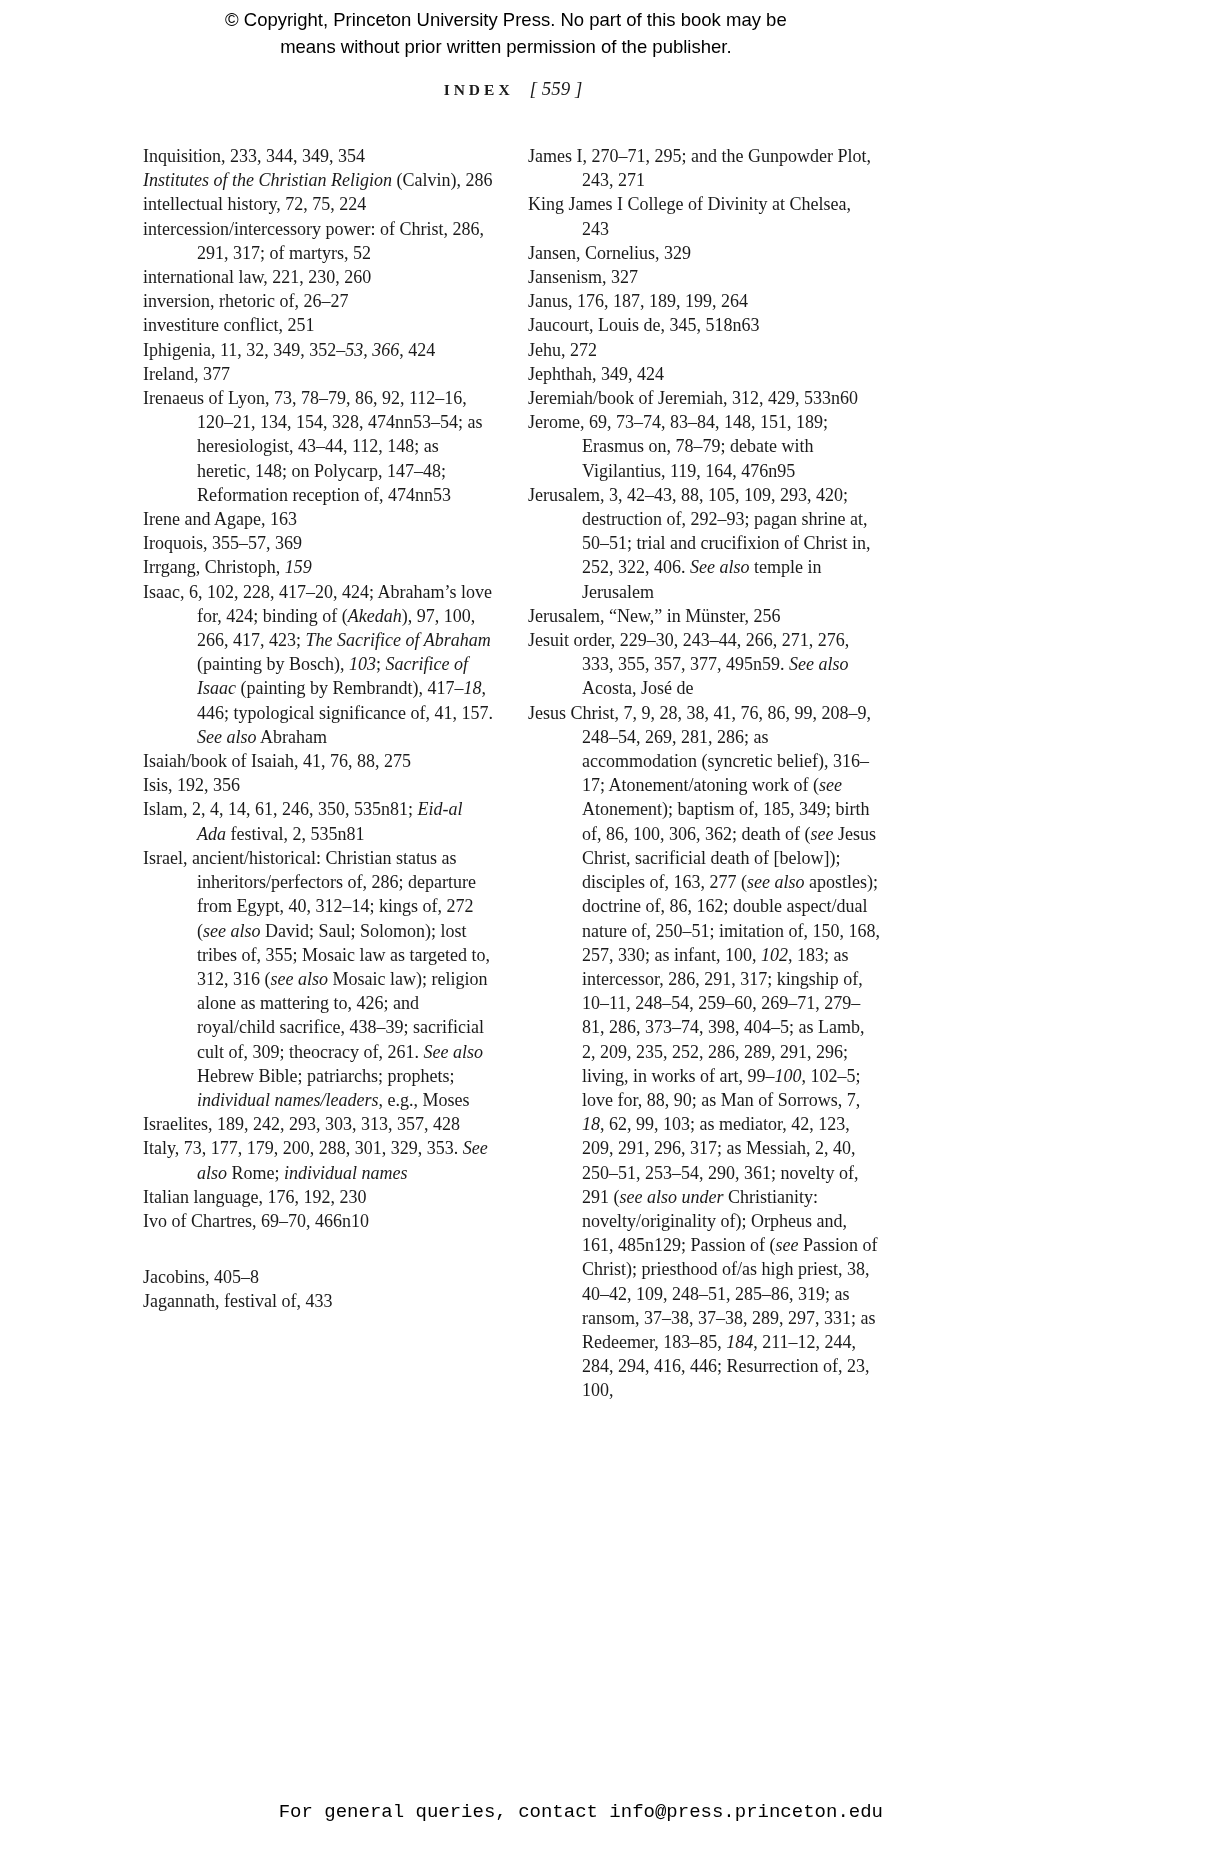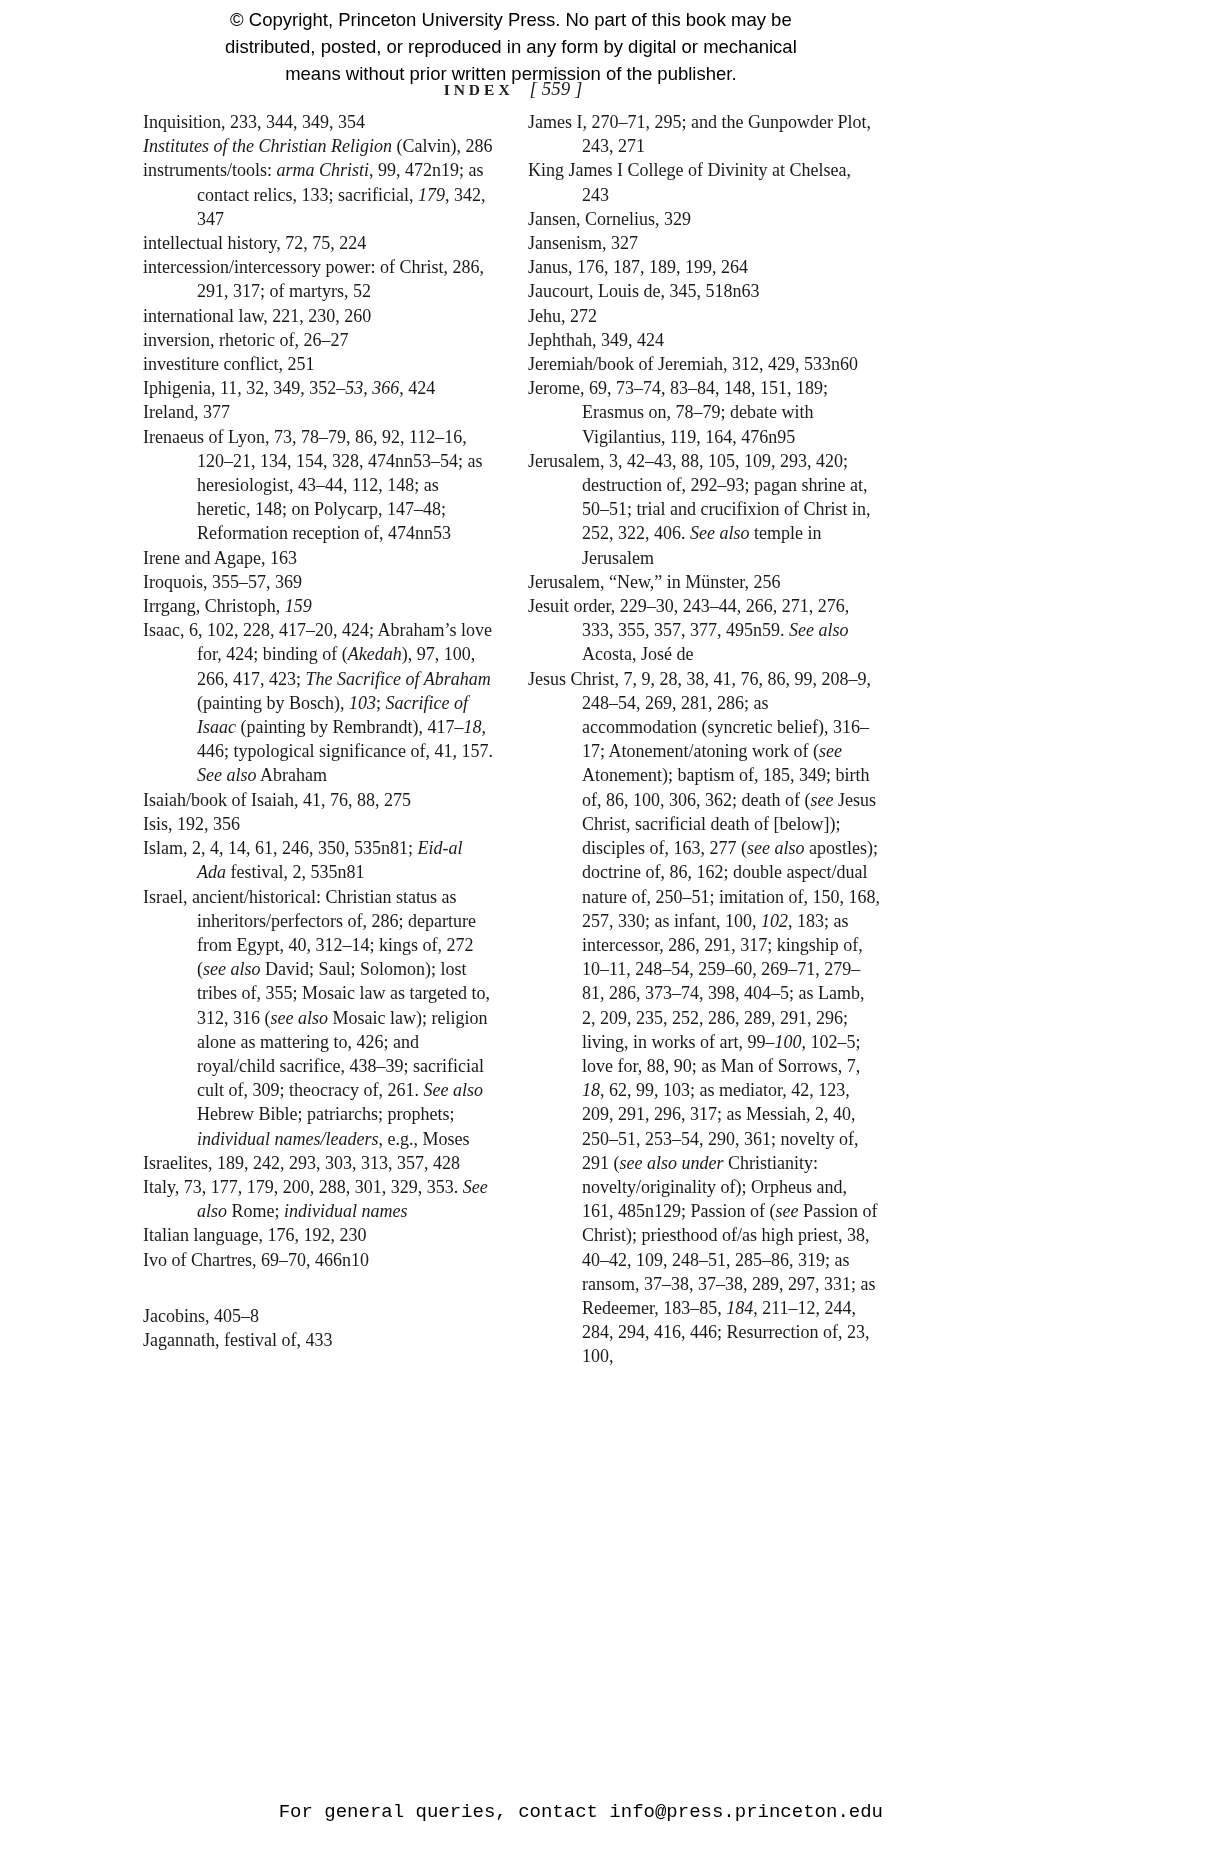--- a/index.html
+++ b/index.html
@@ -39,21 +39,21 @@
     font-weight: bold;
   }
   .page-num {
     font-size: 19px;
     margin-left: 16px;
     font-style: italic;
   }
   .columns {
     position: absolute;
     left: 143px;
-    top: 110px;
+    top: 144px;
     width: 740px;
     display: flex;
     gap: 33px;
   }
   .col {
     width: 352px;
     font-size: 18px;
     line-height: 24.2px;
   }
   .entry {
@@ -75,33 +75,31 @@
     color: #000;
   }
 </style>
 </head>
 <body>
 
 <div class="page">
 
   <div class="copyright">
     <div>© Copyright, Princeton University Press. No part of this book may be</div>
-    <div>distributed, posted, or reproduced in any form by digital or mechanical</div>
     <div>means without prior written permission of the publisher.</div>
   </div>
 
   <div class="page-head">
     <span class="index-label">INDEX</span><span class="page-num">[ 559 ]</span>
   </div>
 
   <div class="columns">
     <div class="col" id="col-left">
         <div class="entry">Inquisition, 233, 344, 349, 354</div>
         <div class="entry"><i>Institutes of the Christian Religion</i> (Calvin), 286</div>
-        <div class="entry">instruments/tools: <i>arma Christi</i>, 99, 472n19; as contact relics, 133; sacrificial, <i>179</i>, 342, 347</div>
         <div class="entry">intellectual history, 72, 75, 224</div>
         <div class="entry">intercession/intercessory power: of Christ, 286, 291, 317; of martyrs, 52</div>
         <div class="entry">international law, 221, 230, 260</div>
         <div class="entry">inversion, rhetoric of, 26–27</div>
         <div class="entry">investiture conflict, 251</div>
         <div class="entry">Iphigenia, 11, 32, 349, 352–<i>53, 366</i>, 424</div>
         <div class="entry">Ireland, 377</div>
         <div class="entry">Irenaeus of Lyon, 73, 78–79, 86, 92, 112–16, 120–21, 134, 154, 328, 474nn53–54; as heresiologist, 43–44, 112, 148; as heretic, 148; on Polycarp, 147–48; Reformation reception of, 474nn53</div>
         <div class="entry">Irene and Agape, 163</div>
         <div class="entry">Iroquois, 355–57, 369</div>

